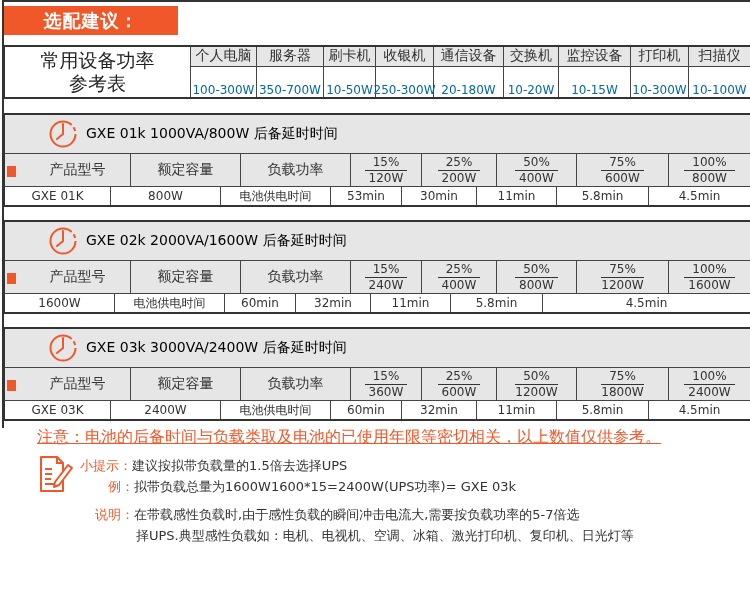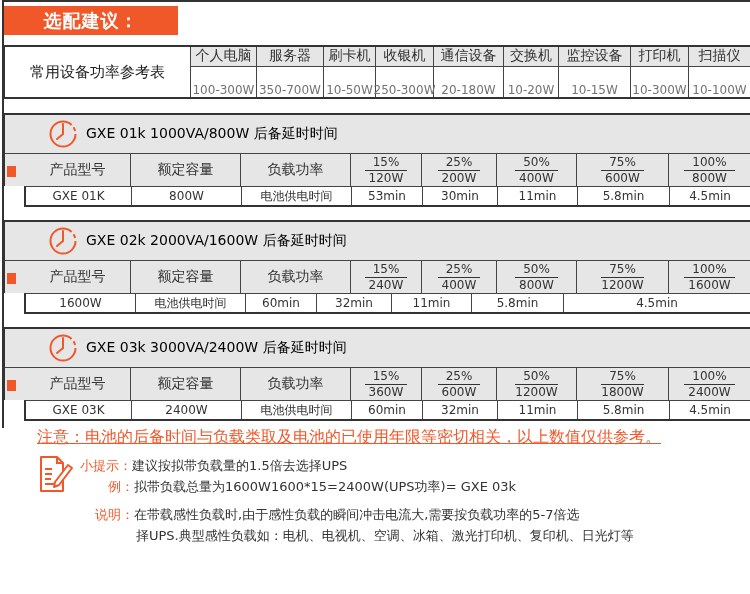--- a/index.html
+++ b/index.html
@@ -10,35 +10,35 @@
   .frame-top { position: absolute; left: 2px; top: 0; width: 748px; height: 2px; background: #333; }
 
   .banner {
     position: absolute; left: 4px; top: 6px; width: 174px; height: 29px;
     background: #f0582a; color: #fff; font-size: 18px; font-weight: bold;
     display: flex; align-items: center; justify-content: center; letter-spacing: 1px;
   }
 
   
   .ref { position: absolute; left: 3px; top: 45px; width: 747px; height: 54px; border-top: 2px solid #333; border-bottom: 2px solid #333; border-left: 2px solid #333; }
-  .ref-title { position: absolute; left: 0; top: 0; width: 186px; height: 50px; display: flex; flex-direction: row; align-items: center; justify-content: center; font-size: 15px; color: #222; line-height: 23px; border-right: 1px solid #444; }
+  .ref-title { position: absolute; left: 0; top: 0; width: 186px; height: 50px; display: flex; flex-direction: column; align-items: center; justify-content: center; font-size: 19px; color: #222; line-height: 23px; border-right: 1px solid #444; }
   .ref-grid { position: absolute; left: 186px; top: 0; right: 0; height: 50px; display: flex; }
   .ref-col { display: flex; flex-direction: column; border-right: 1px solid #444; }
   .ref-col:last-child { border-right: none; }
   .ref-name { height: 29px; background: #e6e6e6; display: flex; align-items: center; justify-content: center; font-size: 14px; color: #333; border-bottom: 1px solid #444; white-space: nowrap; }
-  .ref-val { height: 21px; display: flex; align-items: center; justify-content: center; font-size: 12px; color: #737373; white-space: nowrap; margin-top: 16px; }
+  .ref-val { height: 21px; display: flex; align-items: center; justify-content: center; font-size: 12px; color: #0369a1; white-space: nowrap; margin-top: 16px; }
 
   .gap-line { position: absolute; left: 3px; width: 747px; height: 2px; background: #333; }
 
   
   .block { position: absolute; left: 3px; width: 747px; }
   .block-head { height: 38px; background: #e6e6e6; border-top: 2px solid #333; border-left: 2px solid #333; display: flex; align-items: center; padding-left: 43px; font-size: 14px; color: #000000; }
   .clock { width: 30px; height: 30px; margin-right: 8px; }
   .row-h { display: flex; height: 33px; background: #e6e6e6; border-top: 1px solid #444; border-left: 2px solid #333; position: relative; padding-left: 20px; }
-  .row-d { display: flex; height: 21px; background: #fff; border-top: 1px solid #444; border-bottom: 2px solid #333; border-left: 2px solid #333; margin-left: 21px; }
+  .row-d { display: flex; height: 21px; background: #fff; border-top: 1px solid #444; border-bottom: 2px solid #333; border-left: 2px solid #333; }
   .cell { display: flex; align-items: center; justify-content: center; border-right: 1px solid #444; font-size: 14px; color: #333; white-space: nowrap; }
   .row-d .cell { font-size: 12px; }
   .cell:last-child { border-right: none; }
   .c0 { width: 106px; } .c1 { width: 110px; } .c2 { width: 110px; } .c3 { width: 71px; }
   .c4 { width: 75px; } .c5 { width: 80px; } .c6 { width: 92px; } .c7 { flex: 1; }
   .frac { display: flex; flex-direction: column; align-items: center; font-size: 12px; line-height: 15px; }
   .frac .top { border-bottom: 1px solid #333; padding: 0 8px; }
   .marker { position: absolute; left: 2px; top: 12px; width: 9px; height: 11px; background: #f0582a; }
 
   .note { position: absolute; left: 37px; top: 427px; font-size: 16px; color: #f0582a; text-decoration: underline; }

